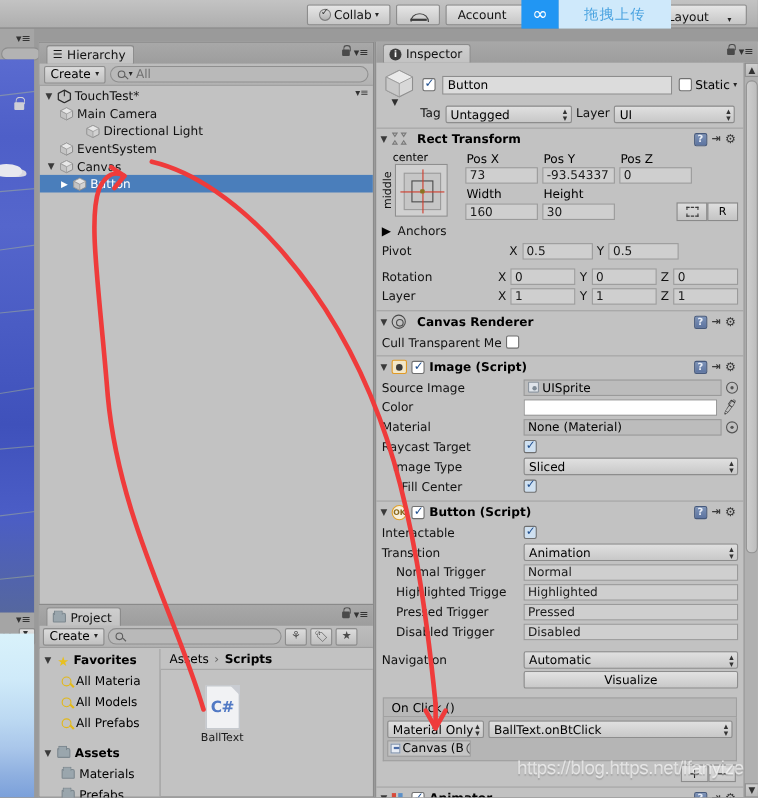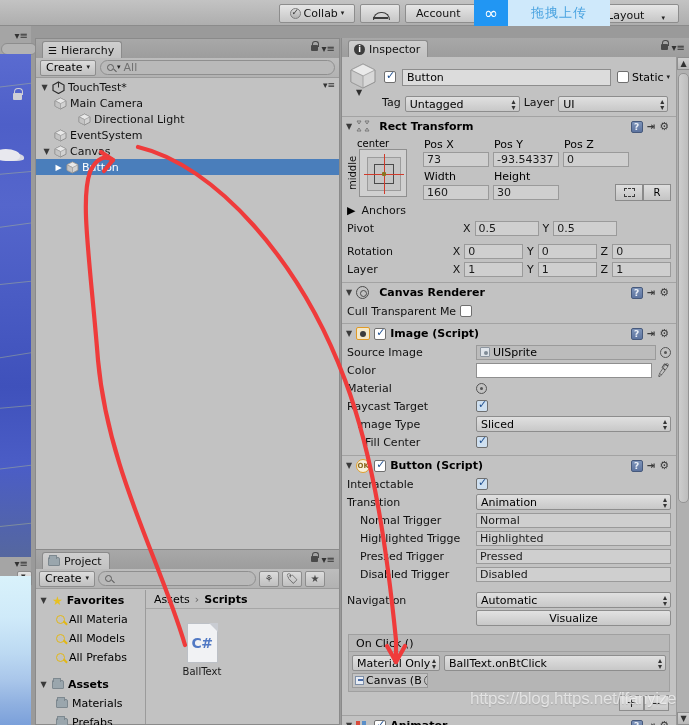--- a/index.html
+++ b/index.html
@@ -871,20 +871,23 @@
           </div>
           <span class="sel-dot"></span>
         </div>
         <div class="prow2">
           <span class="plabel" style="width:125px;">Color</span>
           <div class="colorfield" style="flex:1;"></div>
           <span class="eyedrop">🖊</span>
         </div>
         <div class="prow2">
           <span class="plabel" style="width:125px;">Material</span>
+          <div class="objfield" style="flex:1;">
+            <span>None (Material)</span>
+          </div>
           <span class="sel-dot"></span>
         </div>
         <div class="prow2">
           <span class="plabel" style="width:125px;">Raycast Target</span>
           <span class="cb on blue"></span>
         </div>
         <div class="prow2">
           <span class="plabel" style="width:125px; padding-left:10px;">Image Type</span>
           <div class="dropdown" style="flex:1;">
             <span>Sliced</span>

